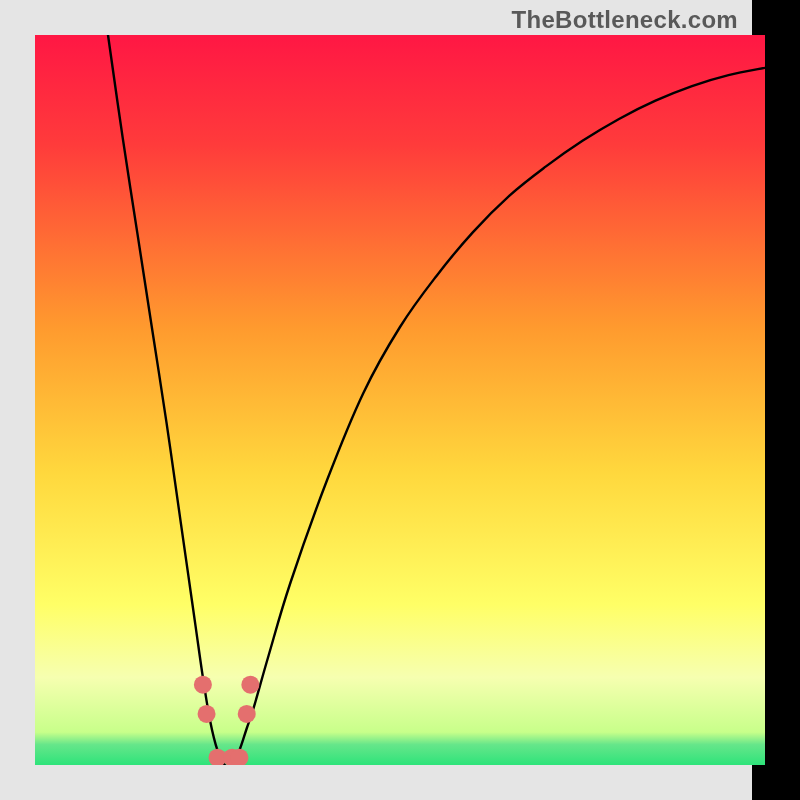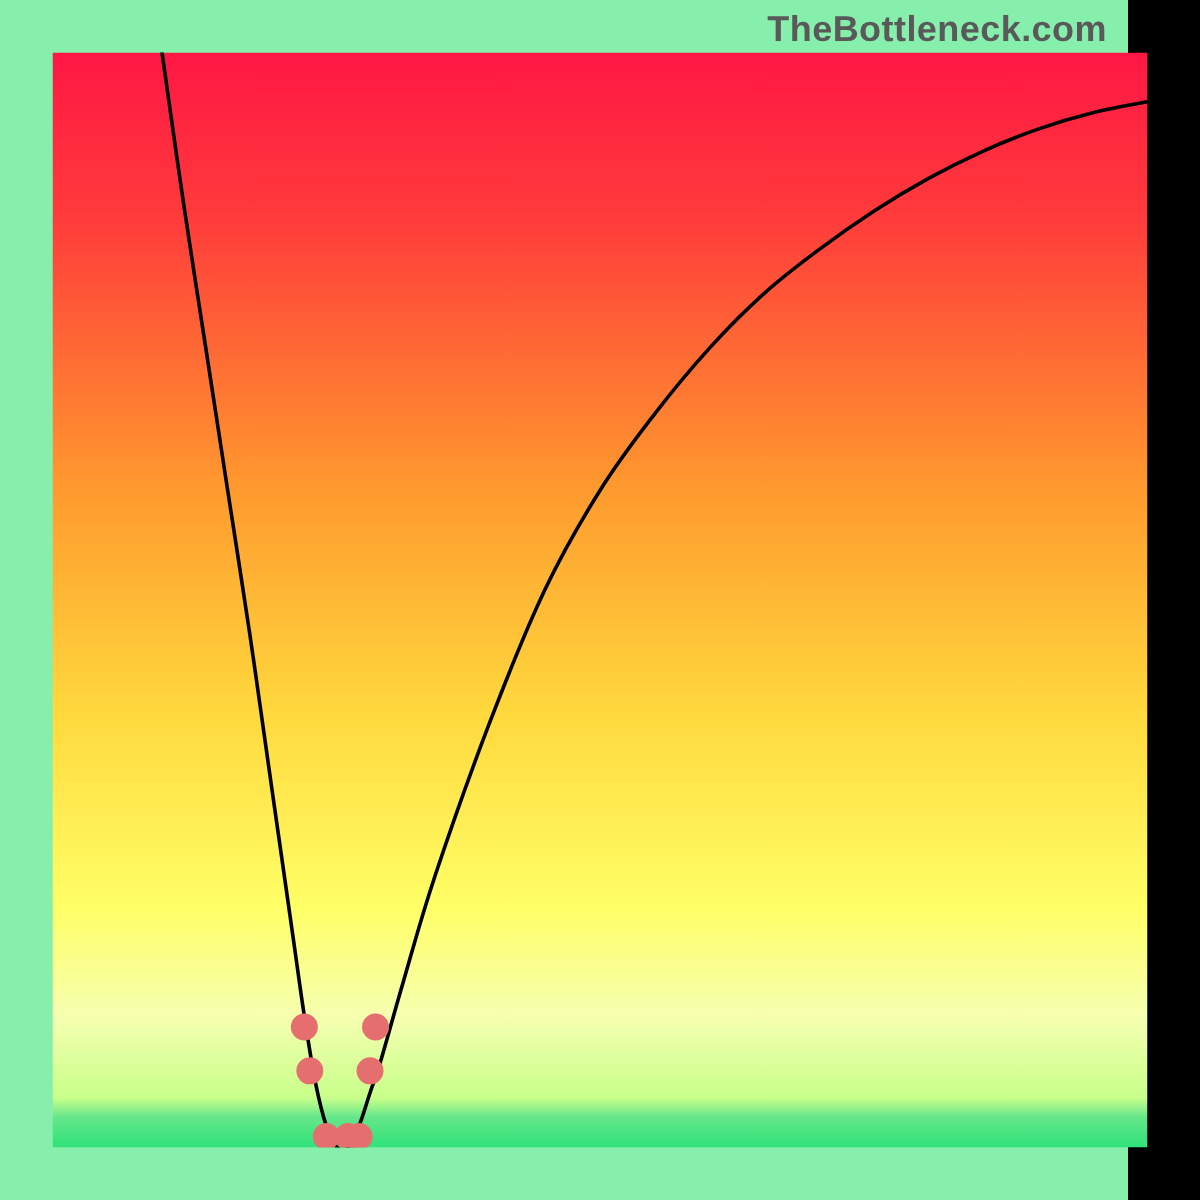--- a/index.html
+++ b/index.html
@@ -9,21 +9,21 @@
     height: 800px;
     background: #000;
     overflow: hidden;
   }
   .frame {
     position: absolute;
     top: 0;
     left: 0;
     width: 752px;
     height: 800px;
-    background: #86efac;
+    background: #e5e5e5;
   }
   .watermark {
     position: absolute;
     top: 6px;
     right: 14px;
     color: #595959;
     font-family: Arial, Helvetica, sans-serif;
     font-size: 24px;
     font-weight: 600;
     letter-spacing: 0.3px;

